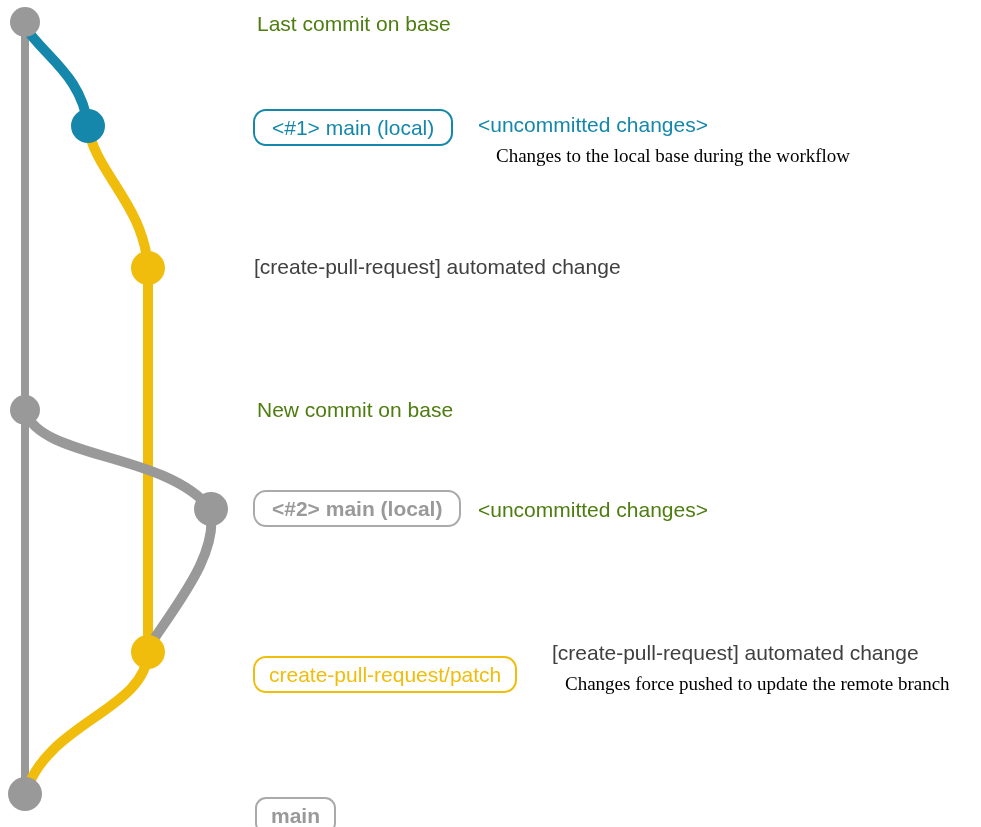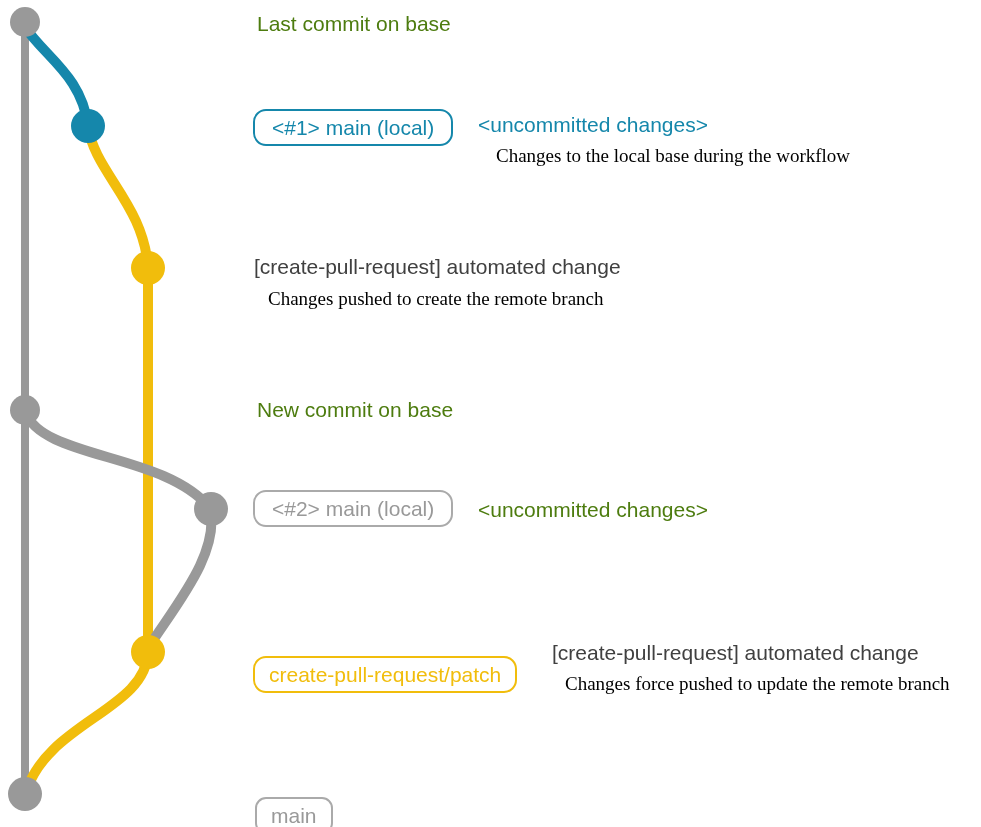--- a/index.html
+++ b/index.html
@@ -21,21 +21,21 @@
   .badge {
     display: inline-block;
     font-size: 21px;
     line-height: 1.3;
     padding: 3px 17px;
     border: 2px solid;
     border-radius: 13px;
     background: #ffffff;
   }
   .badge.blue   { border-color: #1587ab; color: #1587ab; }
-  .badge.gray   { border-color: #aaaaaa; color: #999999; }
+  .badge.gray   { border-color: #aaaaaa; color: #999999; font-weight: bold; }
   .badge.yellow { border-color: #f1bd0c; color: #f1bd0c; }
   .badge.small  { padding: 3px 14px; margin-top: 20px; }
 </style>
 </head>
 <body>
 
 <div class="canvas">
 
   <svg class="graph-svg" width="240" height="827" viewBox="0 0 240 827">
 
@@ -60,21 +60,20 @@
     <circle cx="25" cy="794" r="17" fill="#999999"></circle>
   </svg>
 
   <div class="abs sans gray-text" style="left:257px; top:12px;">Last commit on base</div>
 
   <span class="abs badge blue" style="left:253px; top:109px;">&lt;#1&gt; main (local)</span>
   <div class="abs sans blue-text" style="left:478px; top:113px;">&lt;uncommitted changes&gt;</div>
   <div class="abs serif" style="left:488px; top:145px;margin-left:8px;">Changes to the local base during the workflow</div>
 
   <div class="abs sans yellow-text" style="left:254px; top:255px;">[create-pull-request] automated change</div>
-  <div class="abs serif" style="left:268px; top:288px;">Changes pushed to create the remote branch</div>
 
   <div class="abs sans gray-text" style="left:257px; top:398px;">New commit on base</div>
 
   <span class="abs badge gray" style="left:253px; top:490px;">&lt;#2&gt; main (local)</span>
   <div class="abs sans gray-text" style="left:478px; top:498px;">&lt;uncommitted changes&gt;</div>
 
   <span class="abs badge yellow small" style="left:253px; top:636px;">create-pull-request/patch</span>
   <div class="abs sans yellow-text" style="left:552px; top:641px;">[create-pull-request] automated change</div>
   <div class="abs serif" style="left:565px; top:673px;">Changes force pushed to update the remote branch</div>
 

